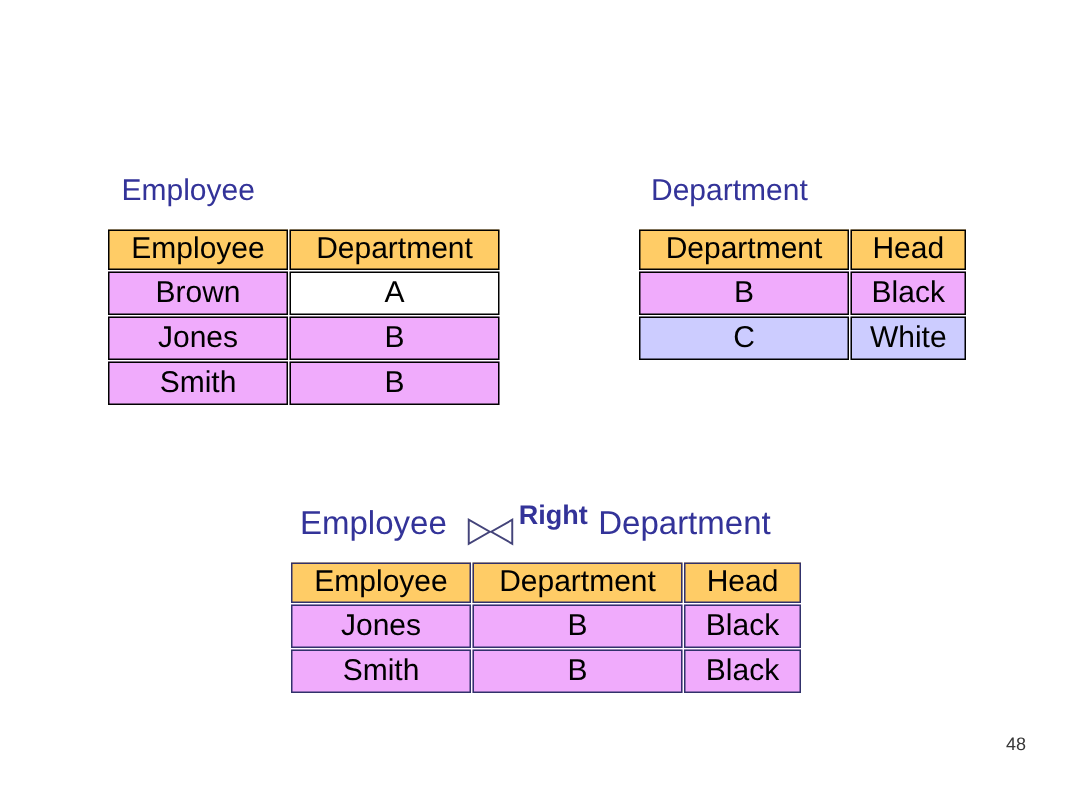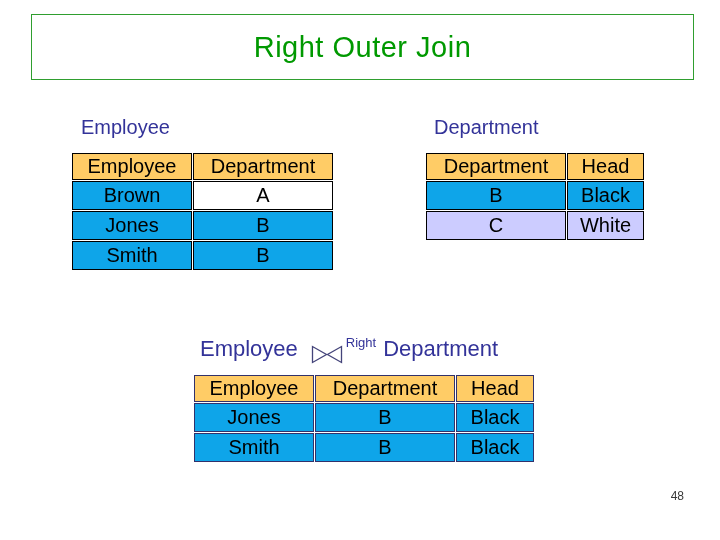--- a/index.html
+++ b/index.html
@@ -49,21 +49,21 @@
   table.grid th, table.grid td {
     box-sizing: border-box;
     border: 1.5px solid #000000;
     padding: 0 4px;
     height: 29px;
     font-weight: normal;
     overflow: hidden;
     white-space: nowrap;
   }
   table.grid th { background: #FFCC66; height: 27px; }
-  table.grid td[data-tone="yellow"]   { background: #0ea5e9; }
+  table.grid td[data-tone="yellow"]   { background: #f0abfc; }
   table.grid td[data-tone="white"]    { background: #FFFFFF; }
   table.grid td[data-tone="lavender"] { background: #CCCCFF; }
 
   .employee-table   { left: 71px;  top: 152px; width: 263px; }
   .department-table { left: 425px; top: 152px; width: 220px; }
   .result-table     { left: 193px; top: 374px; width: 342px; }
 
   table.grid-navy th, table.grid-navy td { border-color: #31316b; }
 
   
@@ -71,45 +71,42 @@
     position: absolute;
     left: 200px; top: 336px;
     display: flex;
     align-items: flex-start;
     color: #333399;
     font-size: 22px;
     line-height: 26px;
   }
   .join-expr .bowtie { margin: 9px 0 0 13px; }
   .join-expr .join-sup {
-    font-size: 13px;
-    font-weight: normal;
+    font-size: 18px;
+    font-weight: bold;
     line-height: 14px;
     margin: 0 0 0 3px;
   }
   .join-expr .right-operand { margin-left: 7px; }
 
   
   .page-number {
     position: absolute;
     left: 656px; top: 489px;
     width: 28px;
     text-align: right;
     font-size: 12px;
     color: #383838;
   }
 </style>
 </head>
 <body>
 
 <div class="slide">
 
-  <div class="title-box">
-    <span class="title-text">Right Outer Join</span>
-  </div>
 
   <div class="tbl-label label-employee">Employee</div>
 
   <table class="grid grid-black employee-table">
     <colgroup>
         <col style="width:120px">
         <col style="width:140px">
       </colgroup>
     <thead>
       <tr>

